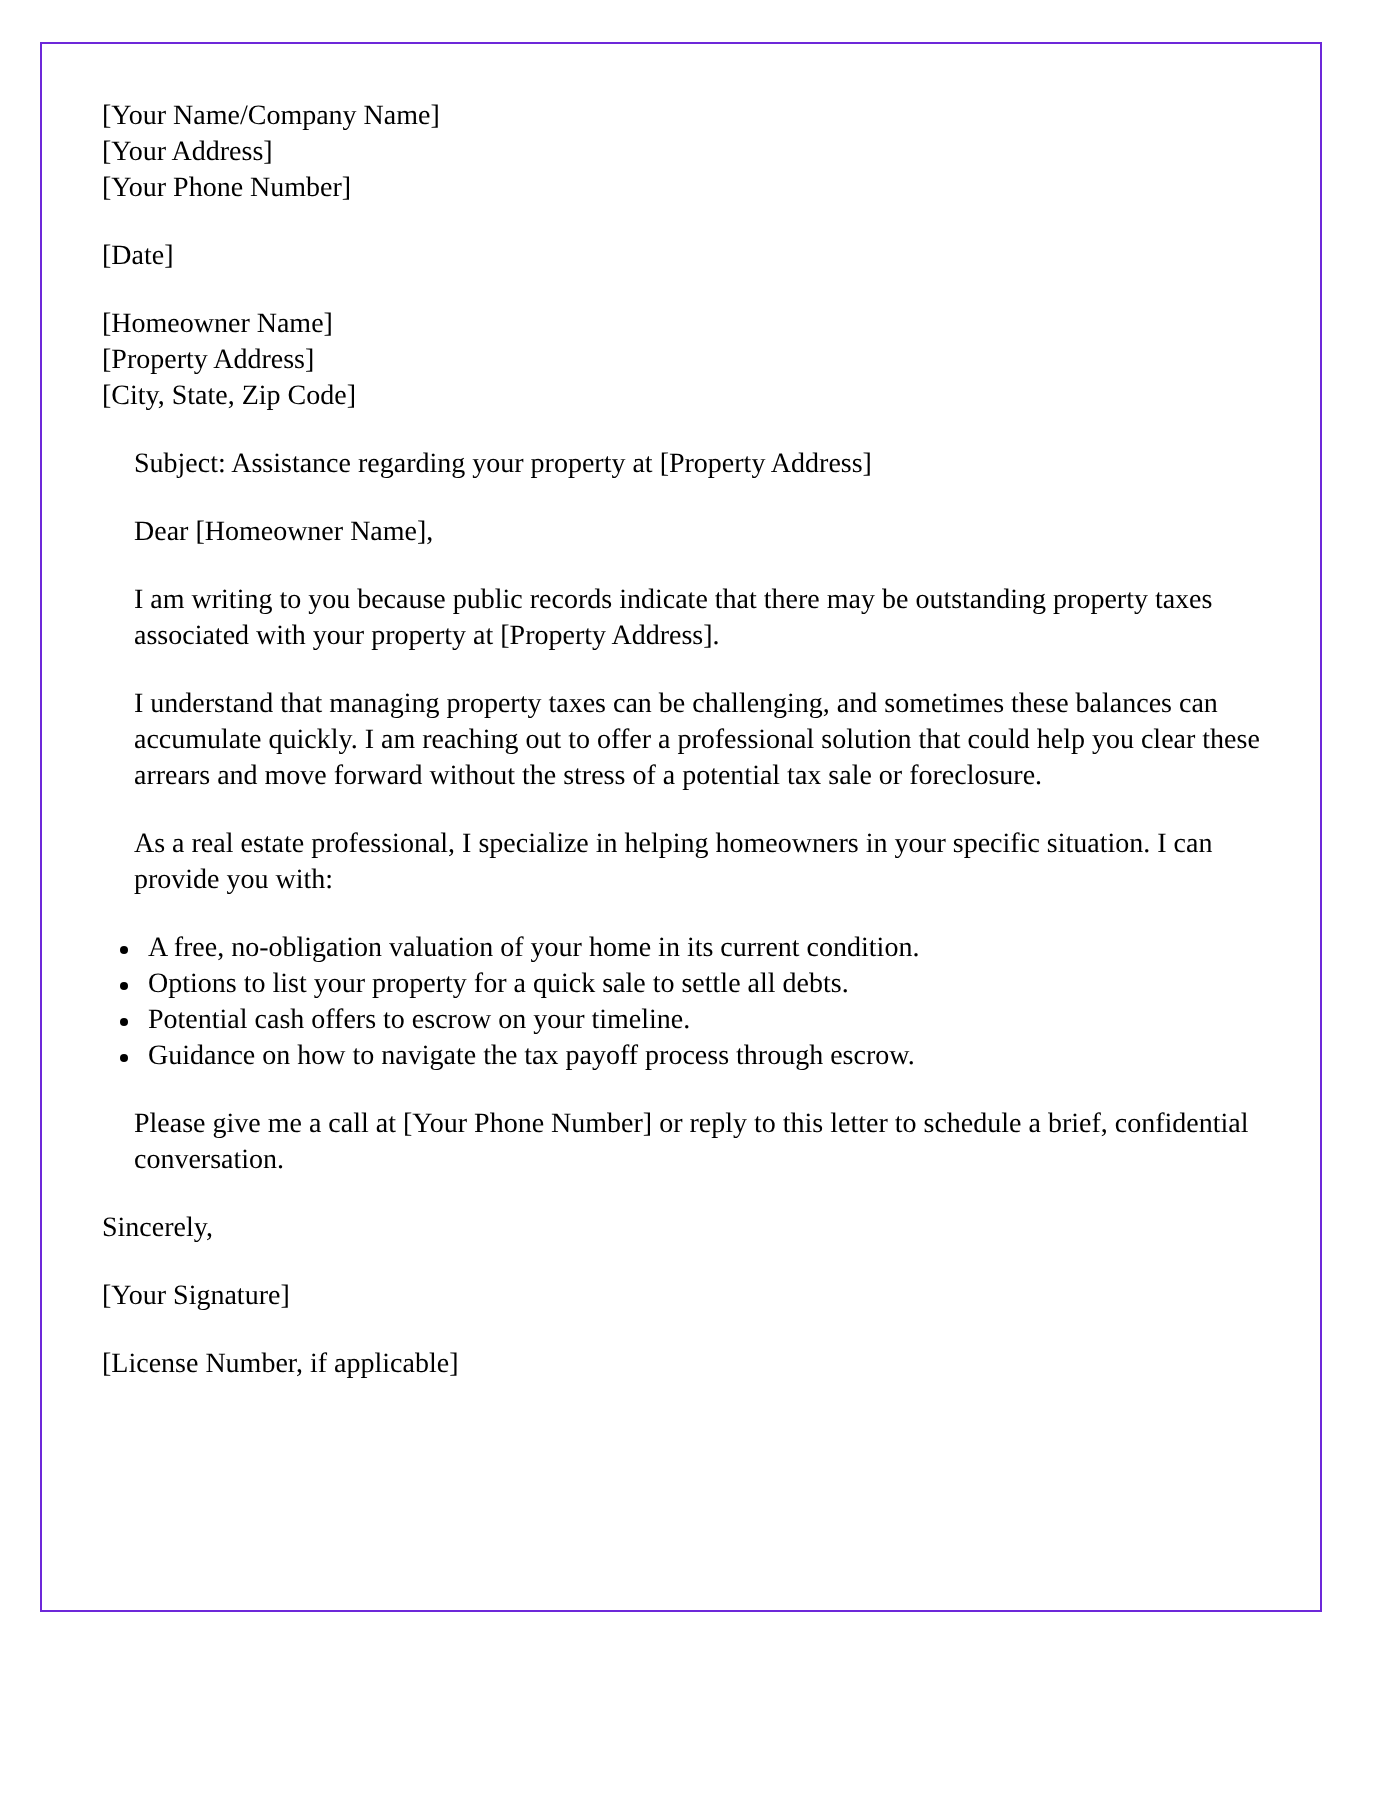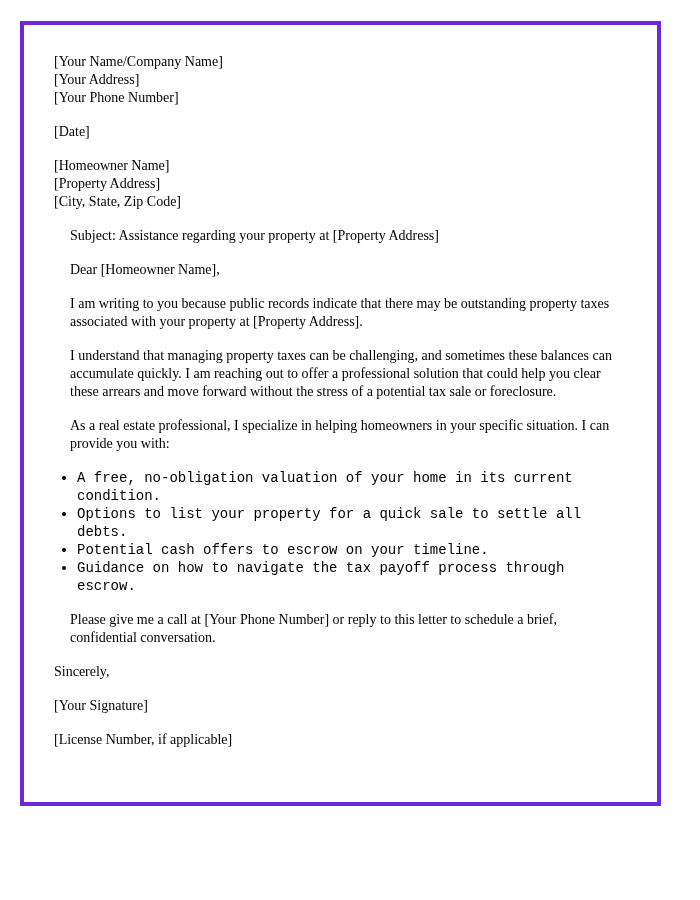--- a/index.html
+++ b/index.html
@@ -14,21 +14,21 @@
     position: relative;
     font-family: "Liberation Serif", "DejaVu Serif", serif;
     color: #000000;
   }
   .page {
     position: absolute;
     left: 20px;
     top: 21px;
     width: 641px;
     height: 785px;
-    border: 4px solid #6d28d9;
+    border: 1px solid #6d28d9;
     overflow: hidden;
     padding: 28px 30px 0 30px;
     background: #ffffff;
   }
   .line {
     font-size: 14px;
     line-height: 18px;
     white-space: pre-wrap;
   }
   .block {
@@ -40,21 +40,20 @@
     margin: 0 0 16px 16px;
   }
   ul.bullets {
     margin: 0 0 16px 0;
     padding: 0 0 0 23px;
     list-style-type: disc;
   }
   ul.bullets li {
     font-size: 14px;
     line-height: 18px;
-    font-family: Liberation Mono, monospace;
   }
 </style>
 </head>
 <body>
 
 <div class="page">
 
   <div class="block">
     <div class="line">[Your Name/Company Name]</div>
     <div class="line">[Your Address]</div>

